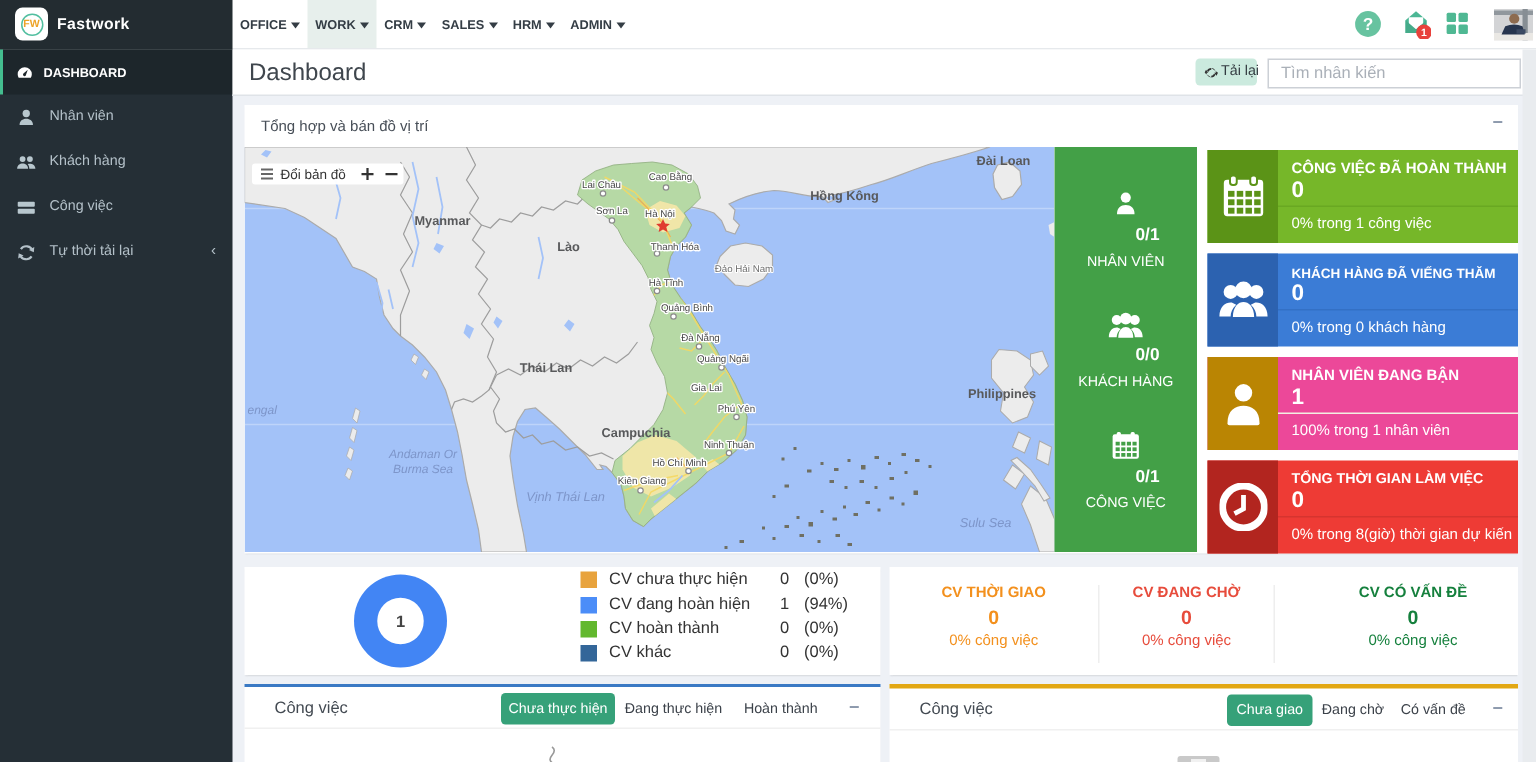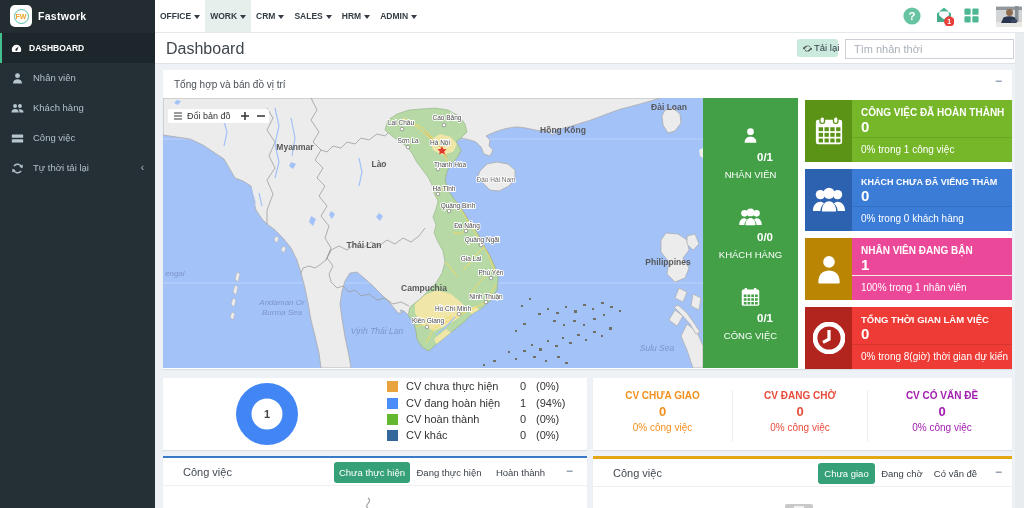--- a/index.html
+++ b/index.html
@@ -165,21 +165,21 @@
 
 <div id="chead"></div>
 <div id="h1dash">Dashboard</div>
 <div id="btn-reload">
     <svg style="position:absolute;left:6px;top:4.5px" width="9" height="9" viewBox="0 0 16 16">
       <path d="M8,2.5 A5.5,5.5 0 0,1 13.5,8 L11.5,8 L14.2,11.5 L16,8 Z M8,13.5 A5.5,5.5 0 0,1 2.5,8 L4.5,8 L1.8,4.5 L0,8 Z" fill="#333"></path>
       <path d="M8,2.5 A5.5,5.5 0 0,0 2.9,5.9 L4.8,6.8 A3.5,3.5 0 0,1 8,4.5 Z M8,13.5 A5.5,5.5 0 0,0 13.1,10.1 L11.2,9.2 A3.5,3.5 0 0,1 8,11.5 Z" fill="#333"></path>
     </svg>
     <span style="position:absolute;left:17px;top:0;">Tải lại</span>
   </div>
-<div id="search">Tìm nhân thời</div>
+<div id="search">Tìm nhân kiến</div>
 
 <div id="panel-map">
   <div class="ph">
       <div class="pt">Tổng hợp và bán đồ vị trí</div>
       <div class="pmin" style="top:4px;">−</div>
     </div>
   <div id="mapwrap">
       <svg width="540" height="270" viewBox="0 0 540 270" style="display:block">
   <rect width="540" height="270" fill="#a3c2f8"></rect>
   <defs>
@@ -485,21 +485,21 @@
       <svg style="position:absolute;left:7px;top:17px" width="34" height="28" viewBox="0 0 18 15">
       <circle cx="4.4" cy="4.6" r="2.5" fill="#fff"></circle>
           <circle cx="13.6" cy="4.6" r="2.5" fill="#fff"></circle>
       <path d="M0.4,13.4 C0.4,9.6 2.8,8.2 4.8,8.4 L6.4,9.2 C5,10.4 4.4,12 4.4,13.4 Z" fill="#fff"></path>
       <path d="M17.6,13.4 C17.6,9.6 15.2,8.2 13.2,8.4 L11.6,9.2 C13,10.4 13.6,12 13.6,13.4 Z" fill="#fff"></path>
       <circle cx="9" cy="3.9" r="3" fill="#fff"></circle>
       <path d="M5.2,13.6 C5.2,9.8 7.2,8.2 9,8.2 C10.8,8.2 12.8,9.8 12.8,13.6 Z" fill="#fff"></path>
     </svg>
     </div>
     <div class="sbody">
-        <div class="st" style="font-size:9px;top:8px;">KHÁCH CHƯA ĐÃ VIẾNG THĂM</div>
+        <div class="st" style="font-size:9px;top:8px;">KHÁCH HÀNG ĐÃ VIẾNG THĂM</div>
         <div class="sn">0</div>
       </div>
     <div class="sf" style="border-top:1px solid #3370c5;">0% trong 0 khách hàng</div>
   </div>
   <div class="scard" style="top:168px;background:#ec4899;">
     <div class="sic" style="background:#ba8503;">
       <svg style="position:absolute;left:9px;top:15px" width="30" height="32" viewBox="0 0 16 17">
           <circle cx="8" cy="4.7" r="3.1" fill="#fff"></circle>
           <path d="M2.3,15.5 C2.3,11 5,9.3 8,9.3 C11,9.3 13.7,11 13.7,15.5 Q13.7,16.2 13,16.2 L3,16.2 Q2.3,16.2 2.3,15.5 Z" fill="#fff"></path>
         </svg>
@@ -544,30 +544,30 @@
     <div class="leg" style="left:357px;top:35px;">0</div>
     <div class="leg" style="left:373px;top:35px;">(0%)</div>
   <div class="legsq" style="left:224px;top:52px;background:#336699;"></div>
     <div class="leg" style="left:243px;top:51px;">CV khác</div>
     <div class="leg" style="left:357px;top:51px;">0</div>
     <div class="leg" style="left:373px;top:51px;">(0%)</div>
 </div>
 
 <div id="card-cv">
   <div class="cvcol" style="left:0;width:139px;color:#f3901d;">
-      <div class="cvt">CV CHƯA GIAO</div>
+      <div class="cvt">CV THỜI GIAO</div>
       <div class="cvn">0</div>
       <div class="cvs">0% công việc</div>
     </div>
-  <div class="cvcol" style="left:139px;width:136px;color:#e74c3c;border-left:1px solid #eee;border-right:1px solid #eee;">
+  <div class="cvcol" style="left:139px;width:118px;color:#e74c3c;border-left:1px solid #eee;border-right:1px solid #eee;">
       <div class="cvt">CV ĐANG CHỜ</div>
       <div class="cvn">0</div>
       <div class="cvs">0% công việc</div>
     </div>
-  <div class="cvcol" style="left:280px;width:138px;color:#a21caf;">
+  <div class="cvcol" style="left:280px;width:138px;color:#15803d;">
       <div class="cvt">CV CÓ VẤN ĐỀ</div>
       <div class="cvn">0</div>
       <div class="cvs">0% công việc</div>
     </div>
 </div>
 
 <div id="panel-b1">
   <div class="bt">Công việc</div>
   <div class="tabbtn on" style="left:171px;width:76px;">Chưa thực hiện</div>
   <div class="tabbtn" style="left:253px;width:66px;">Đang thực hiện</div>

